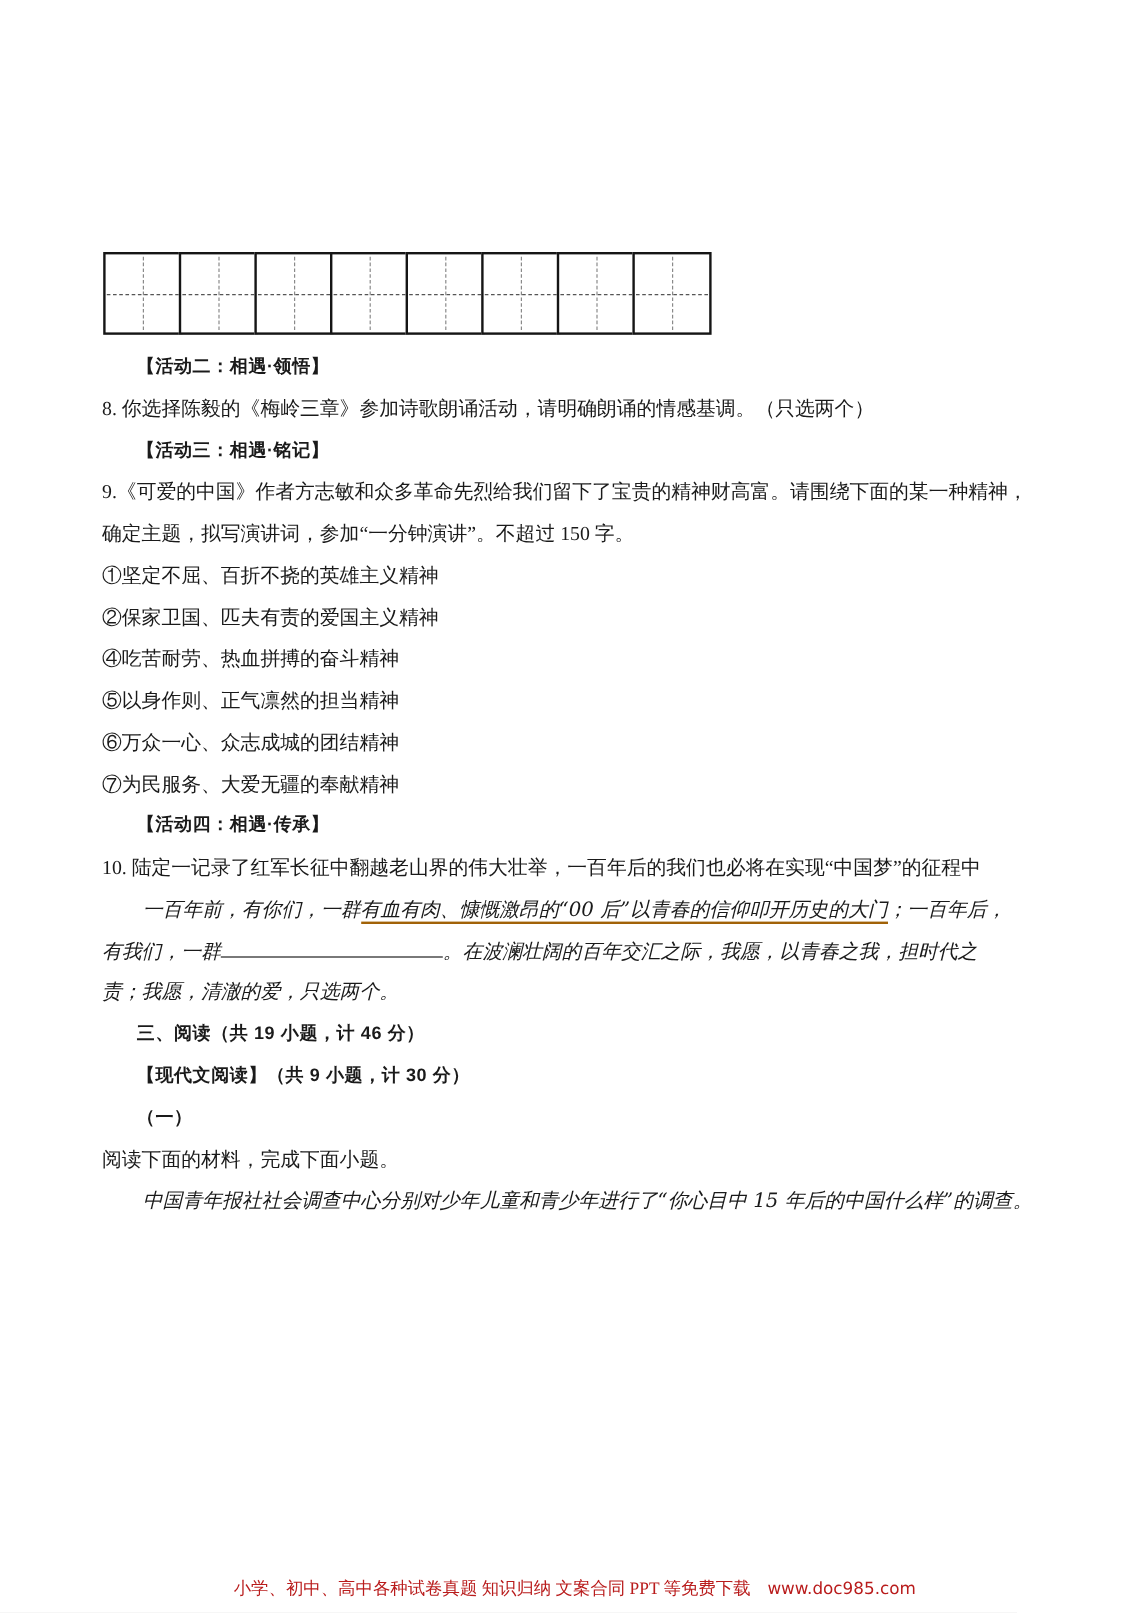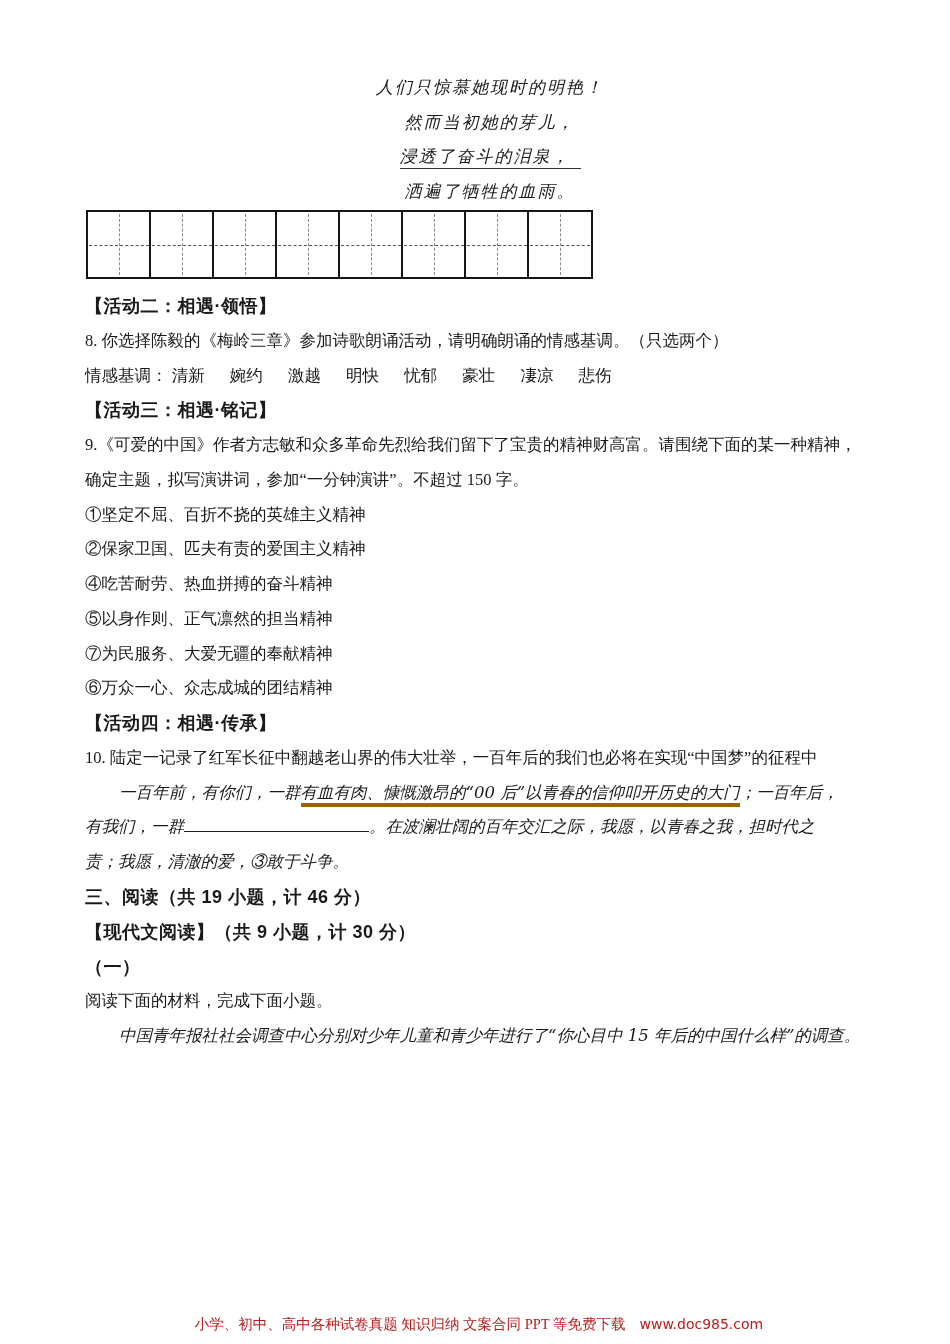--- a/index.html
+++ b/index.html
@@ -35,49 +35,44 @@
   }
   .gcell:first-child { margin-left:0; }
   .gcell .vdash { position:absolute; left:50%; top:2px; bottom:2px; border-left:1.5px dashed #8a8a8a; }
   .gcell .hdash { position:absolute; top:50%; left:1px; right:1px; border-top:1.2px dashed #555; }
   
   .flow { position:absolute; top:289px; left:85px; width:790px; }
   .ln { height:34.77px; line-height:34.77px; white-space:nowrap; font-size:16.5px; }
   .hd {
     font-family:"Liberation Sans", sans-serif;
     font-weight:bold;
-    font-size:18px;
+    font-size:15px;
     letter-spacing:0.5px;
+    margin-left:29px;
   }
   .kai { font-family:"DejaVu Serif", serif; font-style:italic; font-size:16.5px; }
   .indent { padding-left:34px; }
   .opt { display:inline-block; margin-right:21px; }
-  .useg { border-bottom:4px solid #a16207; padding-bottom:1px; }
+  .useg { border-bottom:2px solid #a16207; padding-bottom:1px; }
   .blank { display:inline-block; width:185px; border-bottom:1px solid #222; }
   
   .footer {
     position:absolute; top:1313px; left:4px; width:100%;
     text-align:center;
     font-size:14.5px;
     color:#b91c1c;
     line-height:22px;
   }
   .footer .url { font-family:"DejaVu Sans", sans-serif; margin-left:14px; font-size:14px; }
 </style>
 </head>
 <body>
 
 <div class="page">
 
-  <div class="poem">
-    <div>人们只惊慕她现时的明艳！</div>
-    <div>然而当初她的芽儿，</div>
-    <div><span class="u">浸透了奋斗的泪泉，</span></div>
-    <div>洒遍了牺牲的血雨。</div>
-  </div>
 
   <div class="wgrid">
     <div class="gcell">
         <span class="vdash"></span>
         <span class="hdash"></span>
       </div>
     <div class="gcell">
         <span class="vdash"></span>
         <span class="hdash"></span>
       </div>
@@ -104,52 +99,41 @@
     <div class="gcell">
         <span class="vdash"></span>
         <span class="hdash"></span>
       </div>
   </div>
 
   <div class="flow">
 
     <div class="ln hd">【活动二：相遇·领悟】</div>
     <div class="ln">8. 你选择陈毅的《梅岭三章》参加诗歌朗诵活动，请明确朗诵的情感基调。（只选两个）</div>
-    <div class="ln">
-      <span>情感基调：</span>
-      <span class="opt">清新</span>
-      <span class="opt">婉约</span>
-      <span class="opt">激越</span>
-      <span class="opt">明快</span>
-      <span class="opt">忧郁</span>
-      <span class="opt">豪壮</span>
-      <span class="opt">凄凉</span>
-      <span class="opt">悲伤</span>
-    </div>
 
     <div class="ln hd">【活动三：相遇·铭记】</div>
     <div class="ln">9.《可爱的中国》作者方志敏和众多革命先烈给我们留下了宝贵的精神财高富。请围绕下面的某一种精神，</div>
     <div class="ln">确定主题，拟写演讲词，参加“一分钟演讲”。不超过 150 字。</div>
     <div class="ln">①坚定不屈、百折不挠的英雄主义精神</div>
     <div class="ln">②保家卫国、匹夫有责的爱国主义精神</div>
     <div class="ln">④吃苦耐劳、热血拼搏的奋斗精神</div>
     <div class="ln">⑤以身作则、正气凛然的担当精神</div>
+    <div class="ln">⑥万众一心、众志成城的团结精神</div>
     <div class="ln">⑦为民服务、大爱无疆的奉献精神</div>
-    <div class="ln">⑥万众一心、众志成城的团结精神</div>
 
     <div class="ln hd">【活动四：相遇·传承】</div>
     <div class="ln">10. 陆定一记录了红军长征中翻越老山界的伟大壮举，一百年后的我们也必将在实现“中国梦”的征程中</div>
 
     <div class="ln kai indent">
       <span>一百年前，有你们，一群</span><span class="useg">有血有肉、慷慨激昂的“00 后”以青春的信仰叩开历史的大门</span><span>；一百年后，</span>
     </div>
     <div class="ln kai">
       <span>有我们，一群</span><span class="blank"></span><span>。在波澜壮阔的百年交汇之际，我愿，以青春之我，担时代之</span>
     </div>
-    <div class="ln kai">责；我愿，清澈的爱，③敢于斗争。</div>
+    <div class="ln kai">责；我愿，清澈的爱，只选两个。</div>
 
     <div class="ln hd">三、阅读（共 19 小题，计 46 分）</div>
     <div class="ln hd">【现代文阅读】（共 9 小题，计 30 分）</div>
     <div class="ln hd">（一）</div>
     <div class="ln">阅读下面的材料，完成下面小题。</div>
     <div class="ln kai indent">中国青年报社社会调查中心分别对少年儿童和青少年进行了“你心目中 15 年后的中国什么样”的调查。</div>
 
   </div>
 
   <div class="footer">

